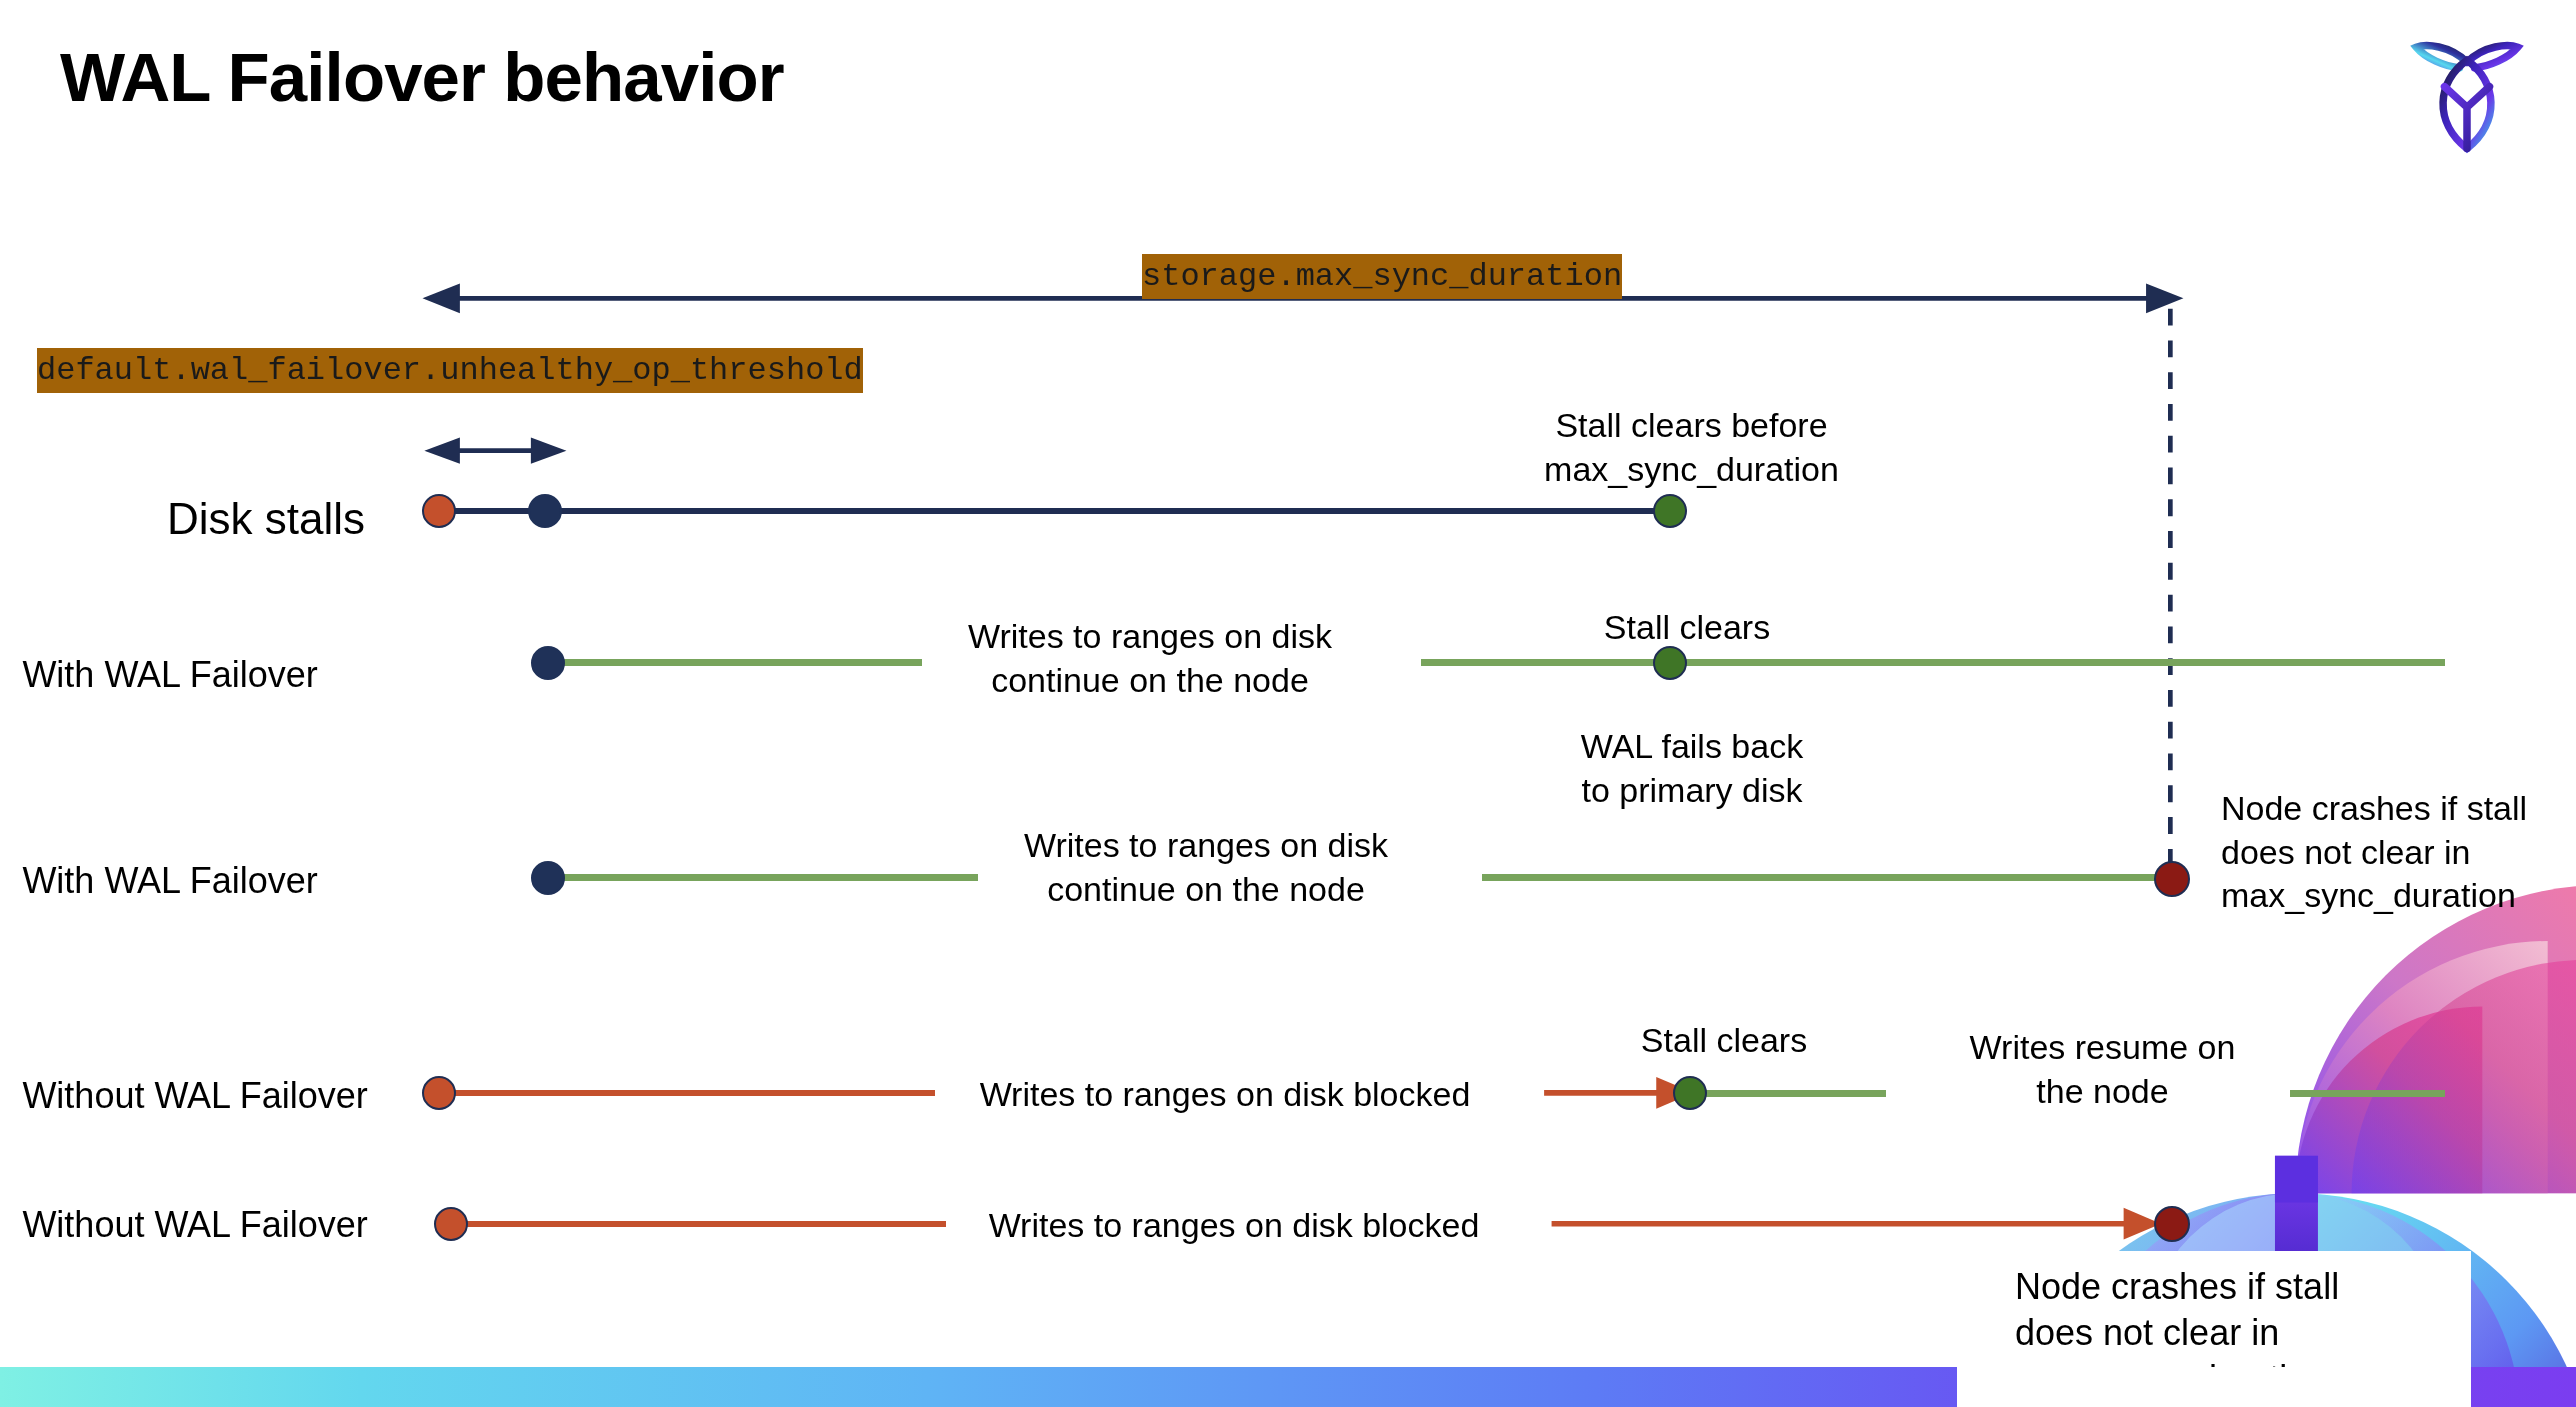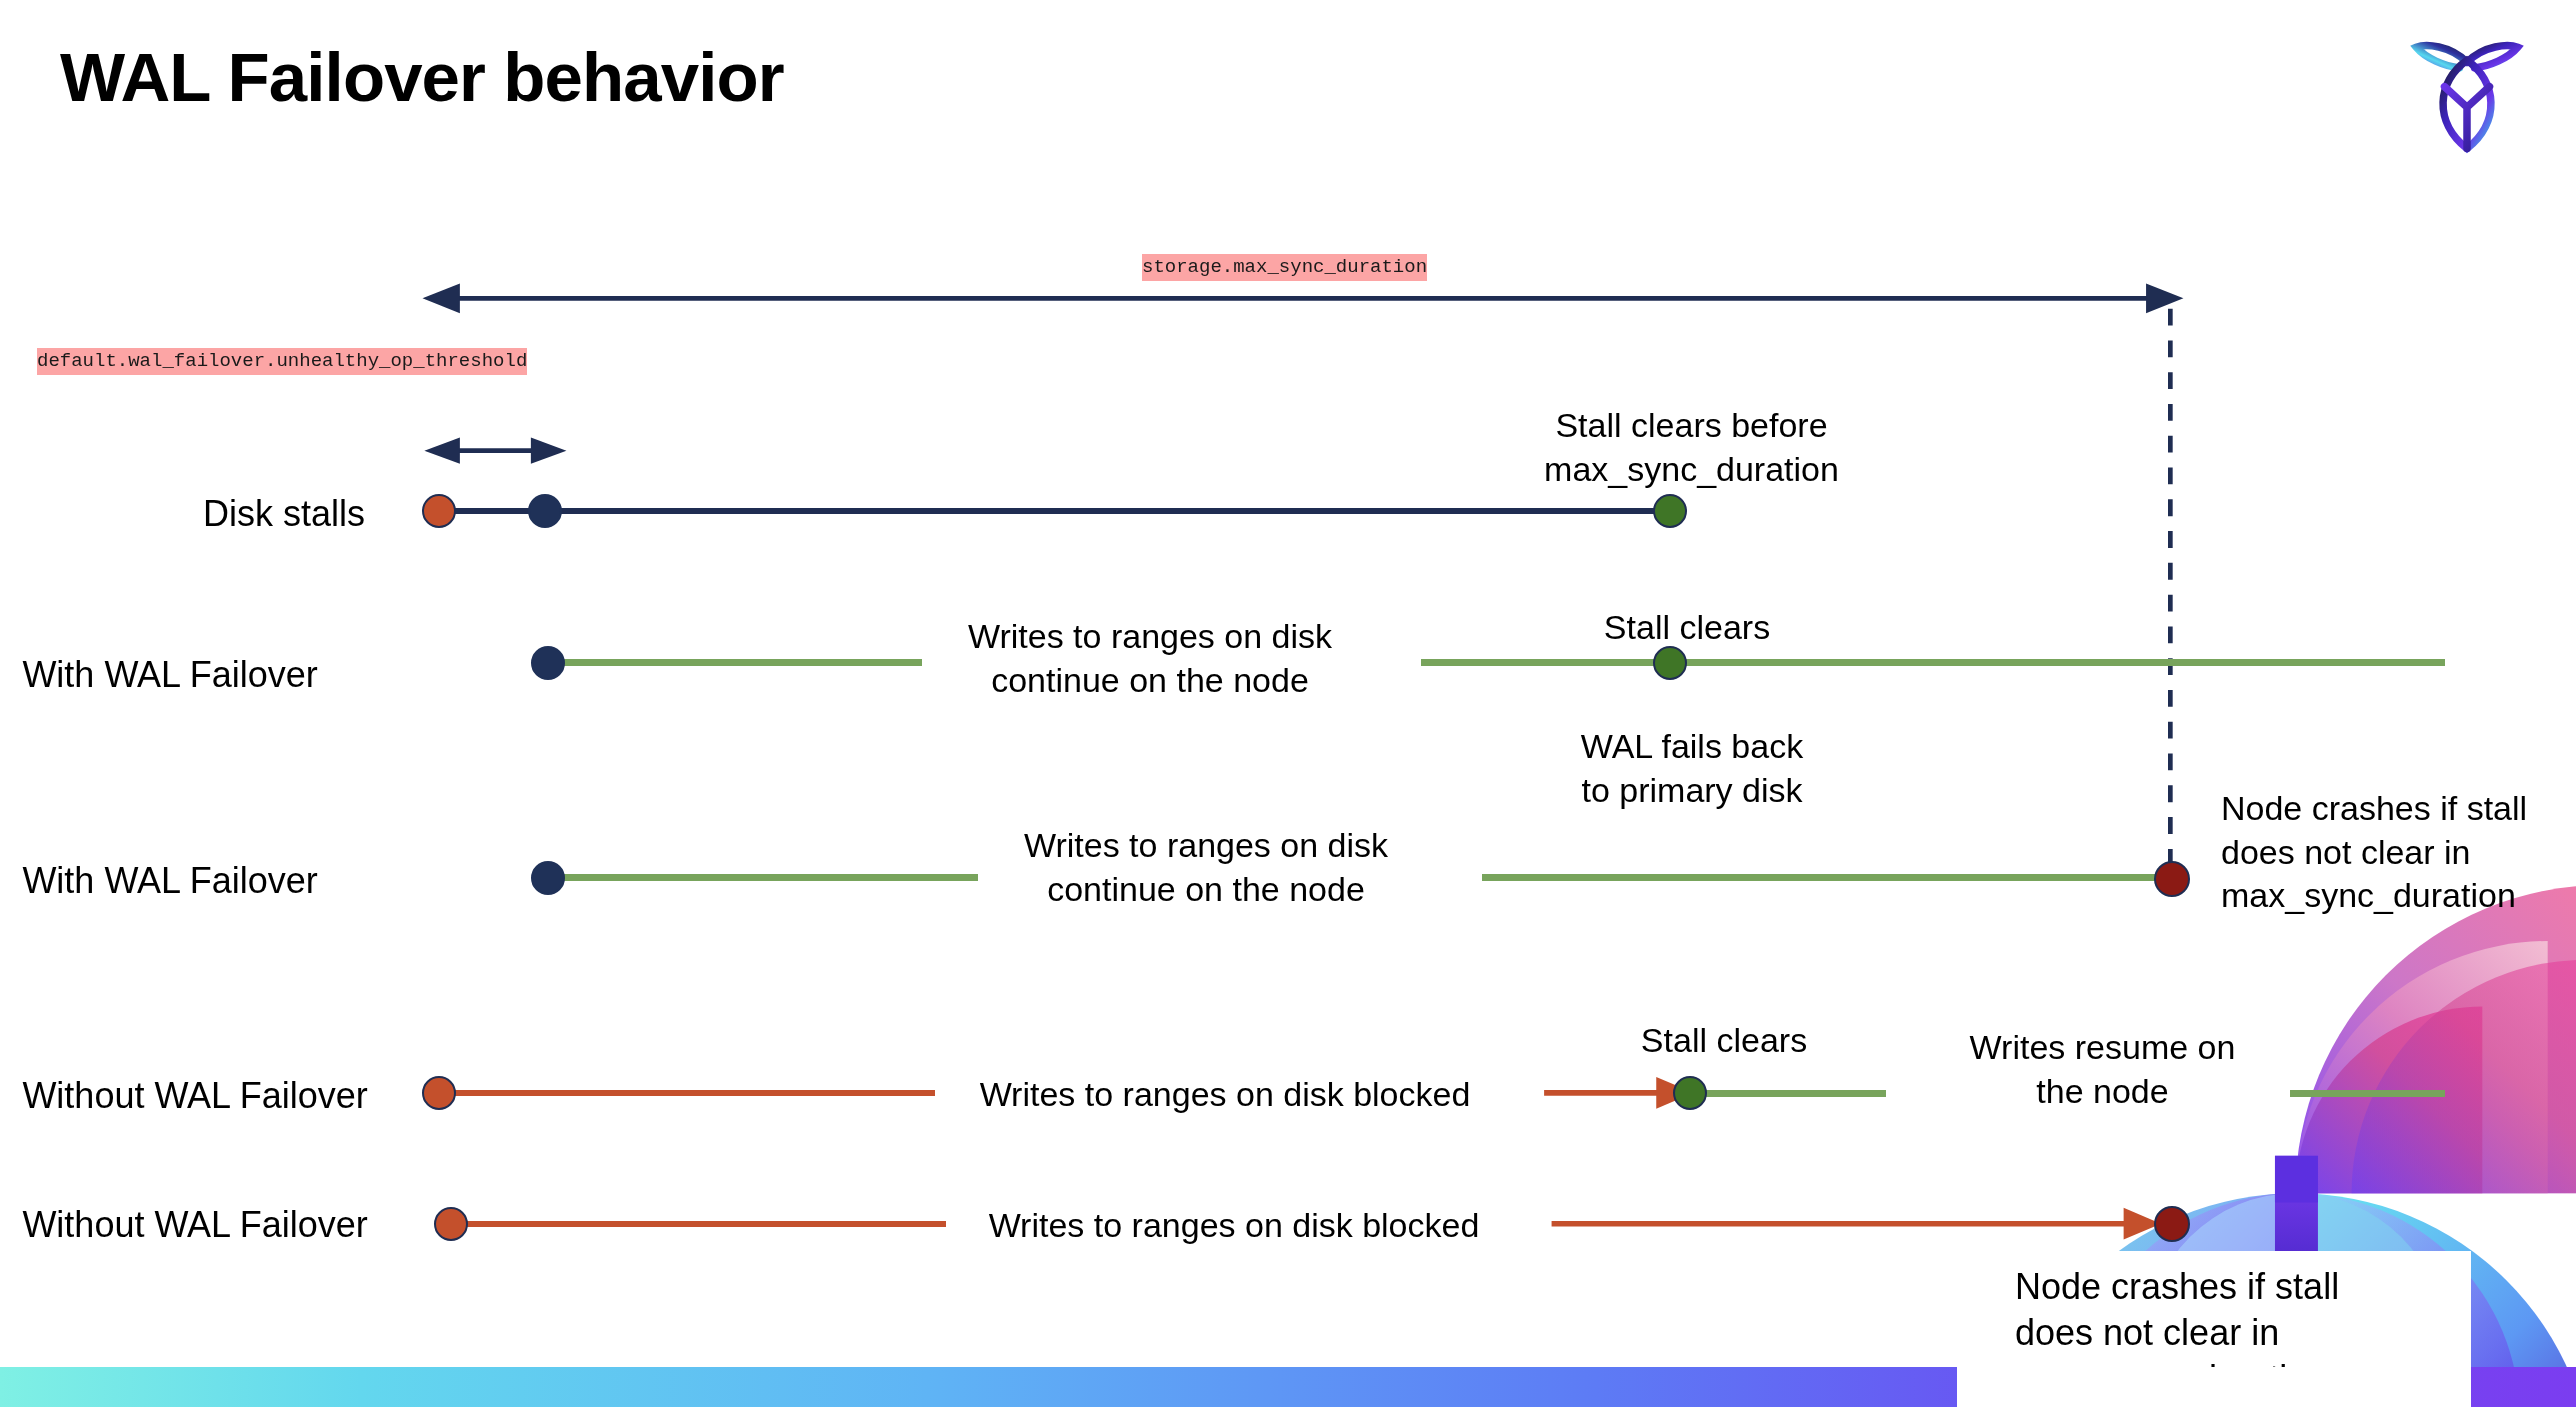--- a/index.html
+++ b/index.html
@@ -17,22 +17,22 @@
   .bottom-bar{position:absolute;left:0;bottom:0;width:2576px;height:41px;
     background:linear-gradient(90deg,#7ff0e4 0%,#63d7ee 14%,#5fb4f5 36%,#5d7bf5 62%,#6a4ff2 80%,#7b3df0 100%);}
 
   
   .title{position:absolute;left:60px;top:43px;font-size:69px;font-weight:bold;
     color:#000;letter-spacing:-0.9px;line-height:1;}
 
   
   .logo{position:absolute;right:34px;top:20.6px;width:150px;height:150px;}
   .codeblock{position:absolute;}
-  .codeblock .line{display:block;background:#fca5a5;width:max-content;
-    font-family:"Liberation Mono", monospace;font-size:19px;color:#1a1a1a;line-height:1.42;white-space:pre;}
+  .codeblock .line{display:block;background:#a16207;width:max-content;
+    font-family:"Liberation Mono", monospace;font-size:32px;color:#1a1a1a;line-height:1.42;white-space:pre;}
 
   
   .lbl{position:absolute;font-size:34px;color:#000;line-height:1.28;white-space:pre-line;}
   .lbl.c{text-align:center;}
   .lbl.l{text-align:left;}
   .lbl.r{text-align:right;}
 
   
   .line{position:absolute;}
   .navy{background:#1f2d52;}
@@ -166,21 +166,21 @@
   <div class="codeblock" style="left:37px;top:348px;">
     <span class="line">default 100ms</span>
     <span class="line">default.wal_failover.unhealthy_op_threshold</span>
   </div>
   <svg class="ov" viewBox="0 0 2756 1506" width="2576" height="1408">
     <line x1="472" y1="482" x2="588" y2="482" stroke="#1f2d52" stroke-width="5"></line>
     <polygon points="454,482 492,468 492,496" fill="#1f2d52"></polygon>
     <polygon points="606,482 568,468 568,496" fill="#1f2d52"></polygon>
   </svg>
 
-  <div class="lbl r" style="left:47px;top:491px;width:318px;font-size:36px;">Disk stalls</div>
+  <div class="lbl r" style="left:47px;top:491px;width:318px;font-size:44px;">Disk stalls</div>
 
   <div class="line navy" style="left:439px;top:508px;width:1243px;height:5.6px;"></div>
   <div class="dot orange" style="left:422px;top:494px;width:34px;height:34px;"></div>
   <div class="dot navy" style="left:528px;top:494px;width:34px;height:34px;"></div>
   <div class="dot green" style="left:1653px;top:494px;width:34px;height:34px;"></div>
 
   <div class="lbl c" style="left:1514px;top:404px;width:355px;">Stall clears before
 max_sync_duration</div>
 
   <div class="lbl l" style="left:22.4px;top:652px;width:393px;font-size:36px;">With WAL Failover</div>

